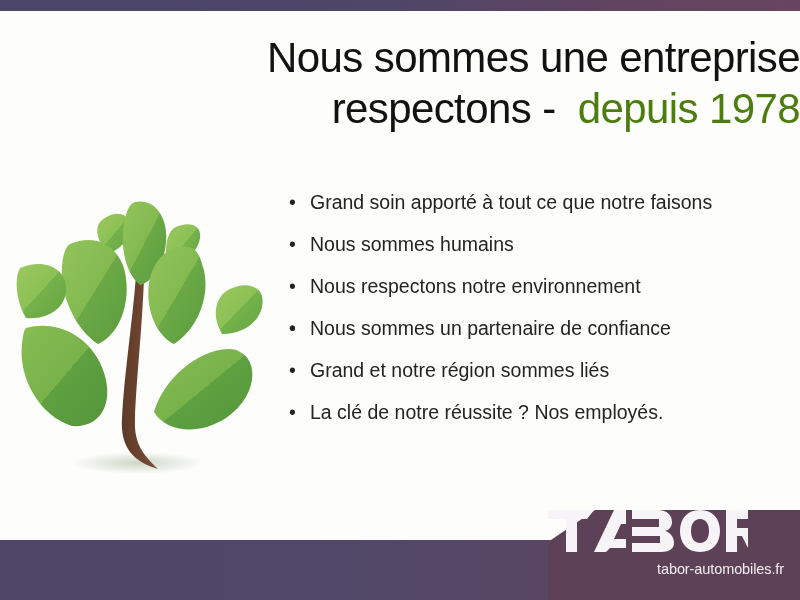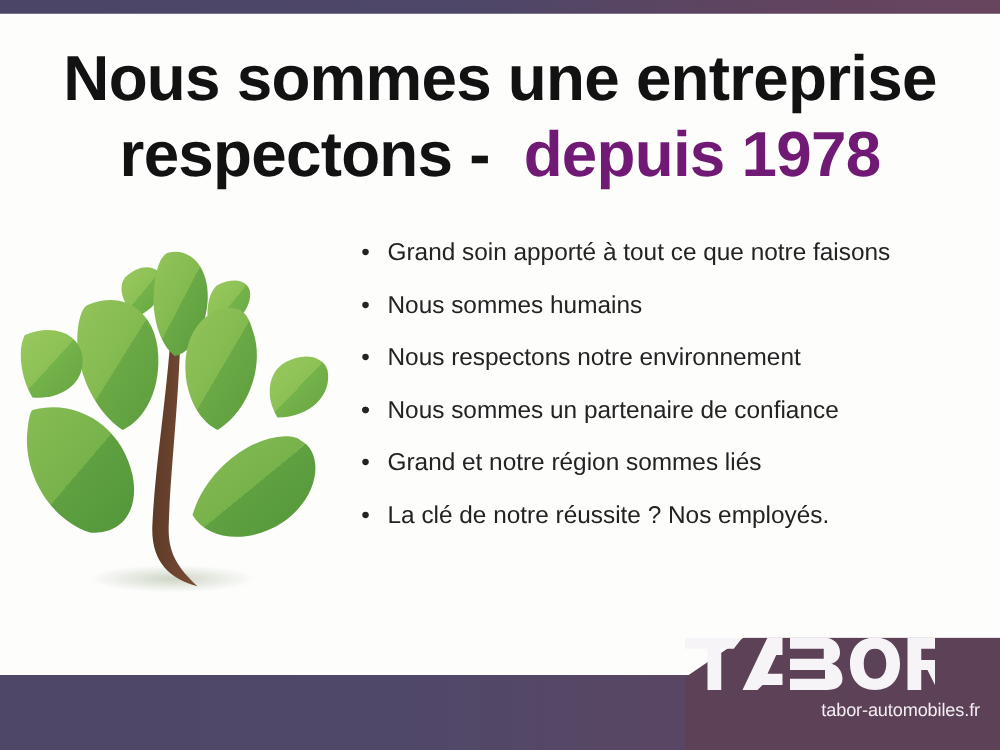--- a/index.html
+++ b/index.html
@@ -26,28 +26,29 @@
 
   
   .title-block{
     position:absolute;left:0;top:34px;
     width:800px;
     text-align:center;
     line-height:1.12;
   }
   .title-line{
     display:block;
-    font-size:51px;
-    font-weight:bold;
+    font-size:42px;
+    font-weight:normal;
     letter-spacing:-0.6px;
     color:#121212;
     white-space:nowrap;
+    text-align:right;
   }
   .title-line.second{margin-top:4px;}
-  .title-accent{color:#701a75;}
+  .title-accent{color:#4d7c0f;}
   .title-dash{color:#121212;}
 
   
   .bullets{
     position:absolute;left:286px;top:191px;
     width:500px;
     margin:0;padding:0;
     list-style:none;
   }
   .bullet-item{

